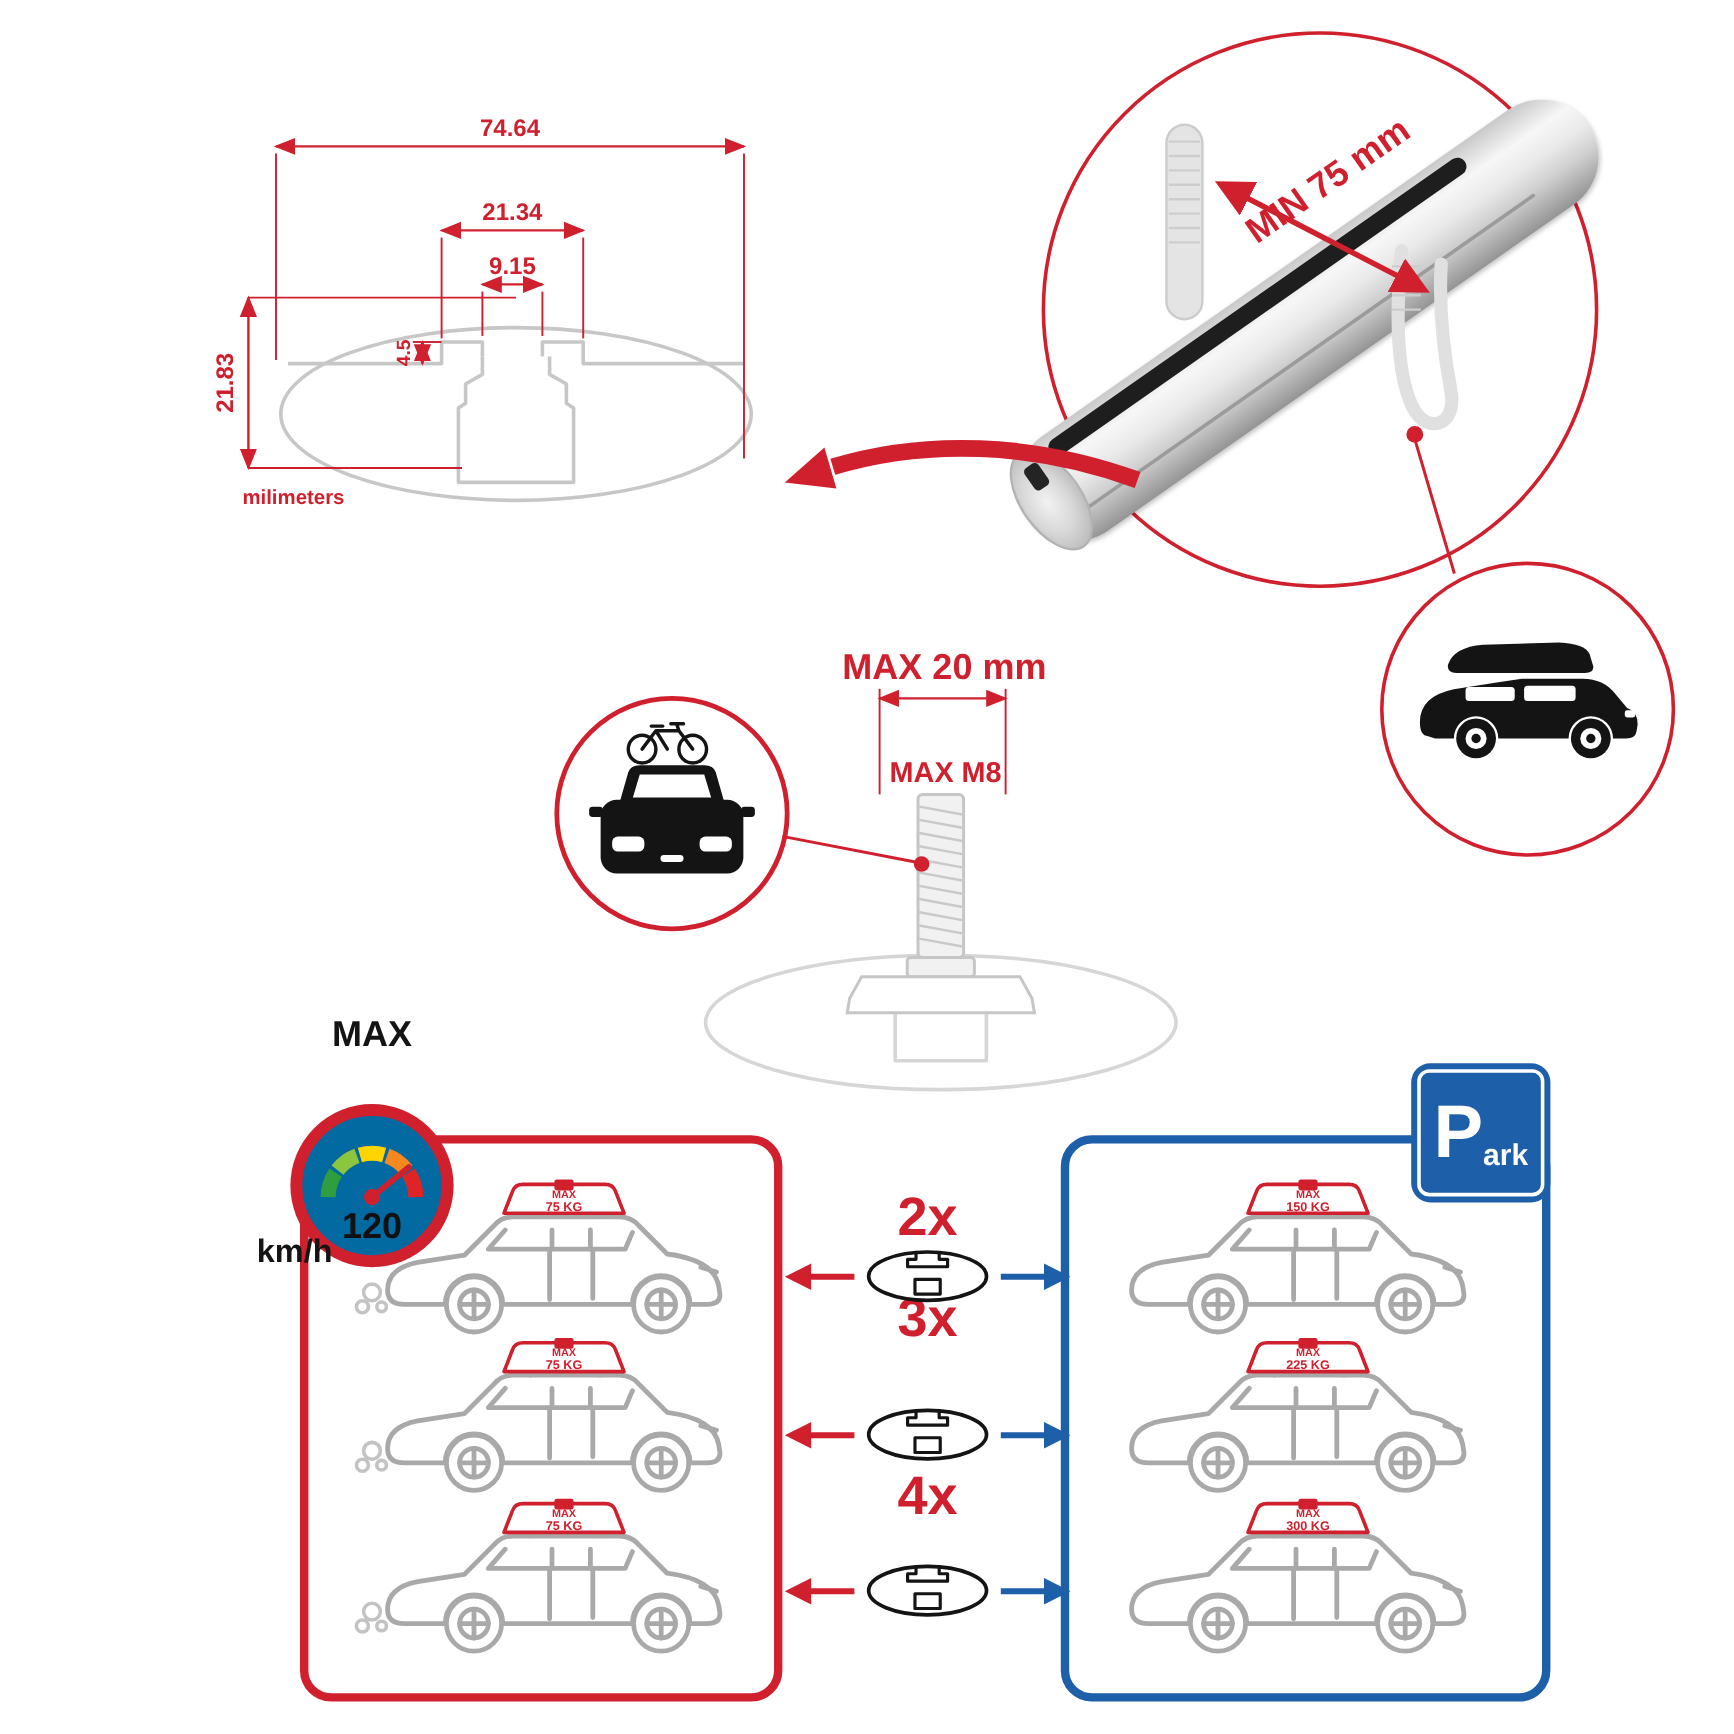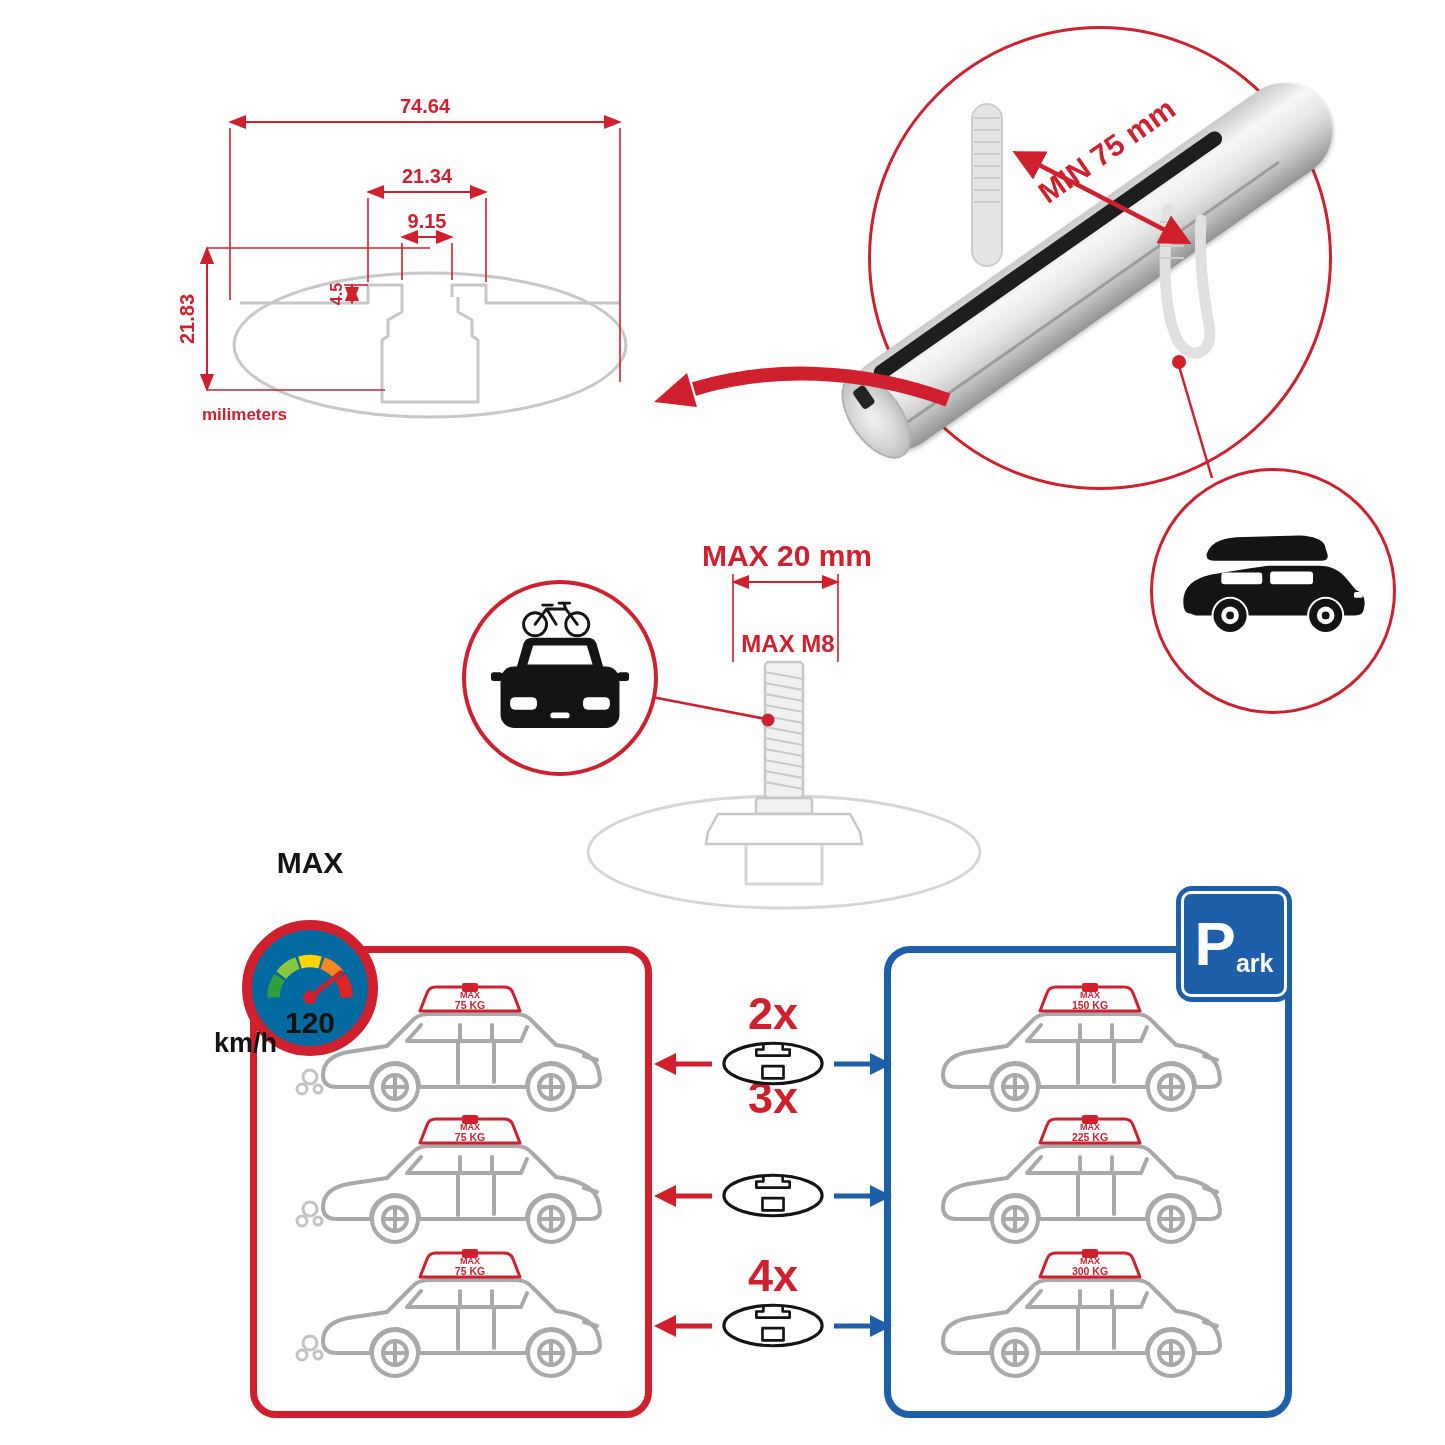--- a/index.html
+++ b/index.html
@@ -267,21 +267,21 @@
 
 <div class="park">
   <div class="park-inner">
     <span class="park-p">P</span>
       <span class="park-ark">ark</span>
   </div>
 </div>
 
 <div class="count" style="top:988px">2x</div>
 <div class="count" style="top:1072px">3x</div>
-<div class="count" style="top:1250px">4x</div>
+<div class="count" style="top:1221px">4x</div>
 
 <svg class="abs" style="left:648px;top:1032px;z-index:2" width="250" height="64" viewBox="0 0 250 64">
   <polygon class="rfill" points="6,32 28,21 28,43"></polygon>
   <line class="rs" x1="26" y1="32" x2="64" y2="32" stroke-width="5"></line>
   <use href="#profile-icon" x="68" y="5" width="114" height="53"></use>
   <line class="bs" x1="186" y1="32" x2="224" y2="32" stroke-width="5"></line>
   <polygon class="bf" points="244,32 222,21 222,43"></polygon>
 </svg>
 <svg class="abs" style="left:648px;top:1164px;z-index:2" width="250" height="64" viewBox="0 0 250 64">
   <polygon class="rfill" points="6,32 28,21 28,43"></polygon>

